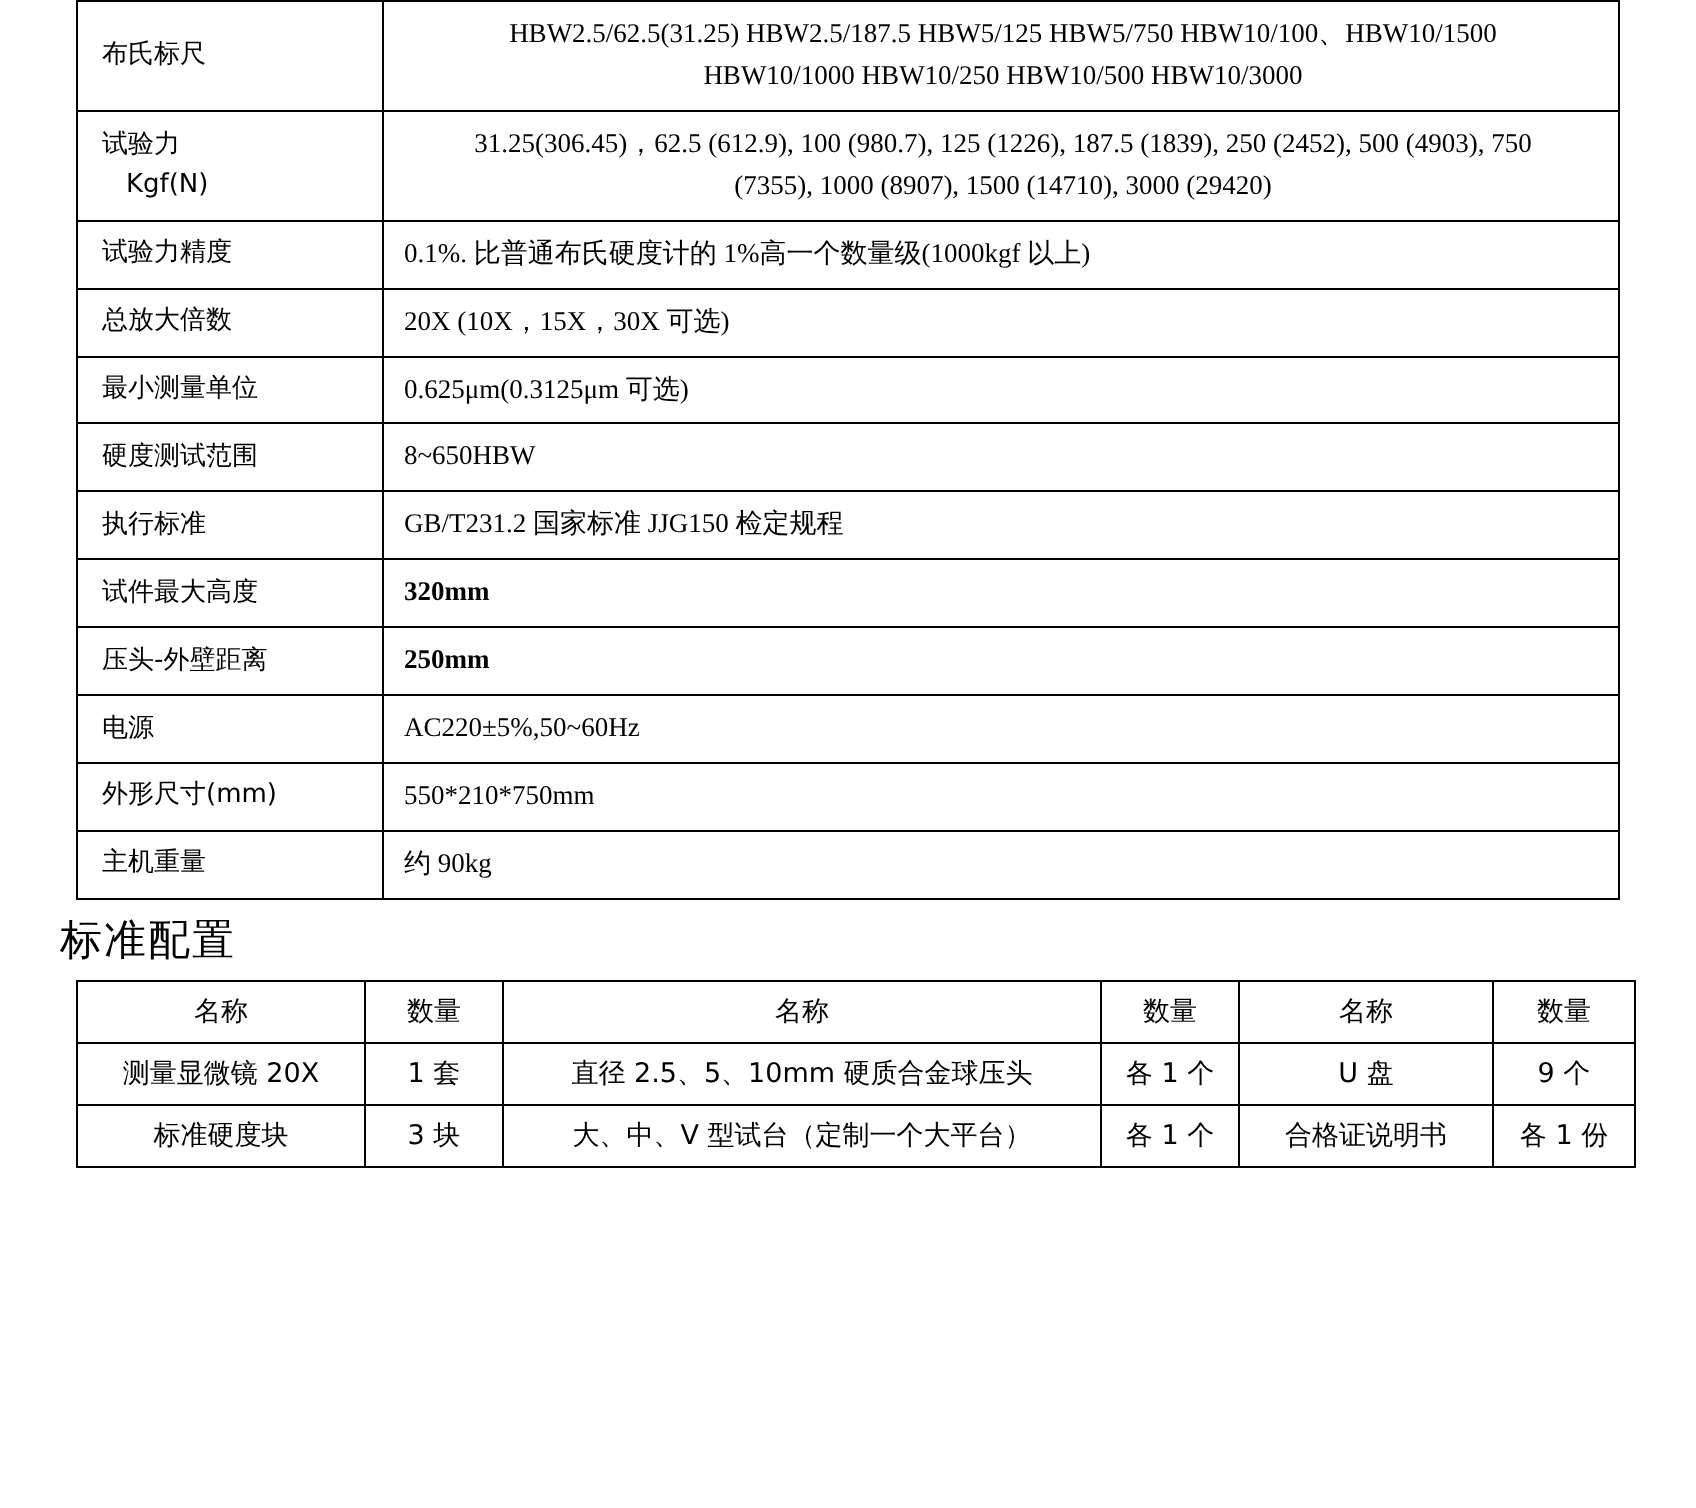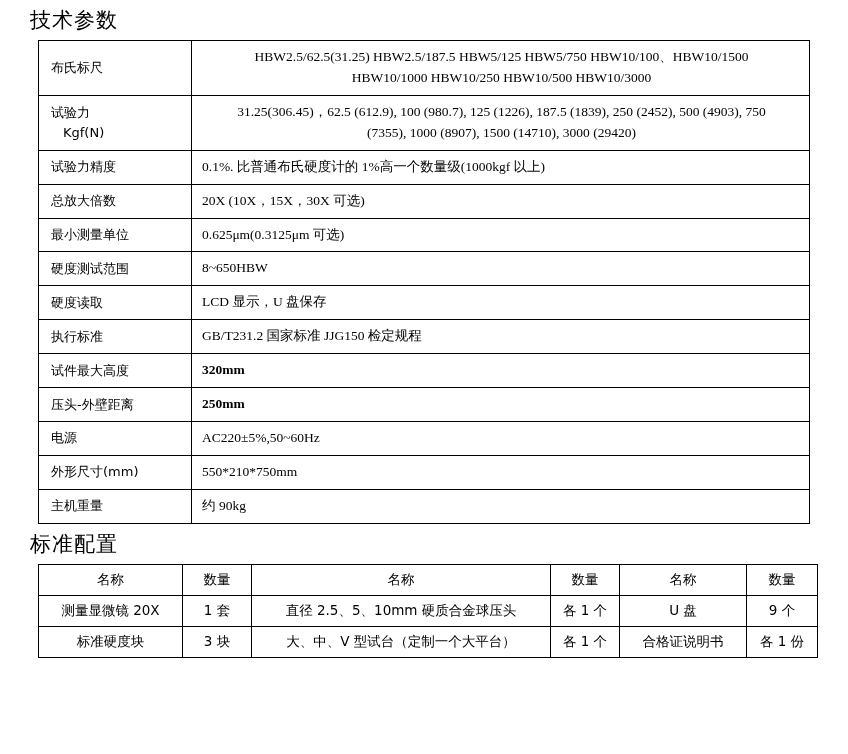--- a/index.html
+++ b/index.html
@@ -85,21 +85,20 @@
   .c3 { width: 290px; }
   .c4 { width: 60px; }
   .c5 { width: 118px; }
   .c6 { width: 62px; }
 </style>
 </head>
 <body>
 
 <div class="page">
 
-  <h2 class="section-title">技术参数</h2>
 
   <div class="spec-wrap">
     <table class="spec">
       <tbody>
         <tr>
           <td class="label">布氏标尺</td>
           <td class="value two-line">
             <div>HBW2.5/62.5(31.25)   HBW2.5/187.5   HBW5/125   HBW5/750    HBW10/100、HBW10/1500</div>
             <div>HBW10/1000    HBW10/250    HBW10/500    HBW10/3000</div>
           </td>
@@ -122,24 +121,20 @@
           <td class="label">总放大倍数</td>
           <td class="value">20X (10X，15X，30X 可选)</td>
         </tr>
         <tr>
           <td class="label">最小测量单位</td>
           <td class="value">0.625μm(0.3125μm 可选)</td>
         </tr>
         <tr>
           <td class="label">硬度测试范围</td>
           <td class="value">8~650HBW</td>
-        </tr>
-        <tr>
-          <td class="label">硬度读取</td>
-          <td class="value">LCD 显示，U 盘保存</td>
         </tr>
         <tr>
           <td class="label">执行标准</td>
           <td class="value">GB/T231.2 国家标准    JJG150 检定规程</td>
         </tr>
         <tr>
           <td class="label">试件最大高度</td>
           <td class="value bold">320mm</td>
         </tr>
         <tr>

